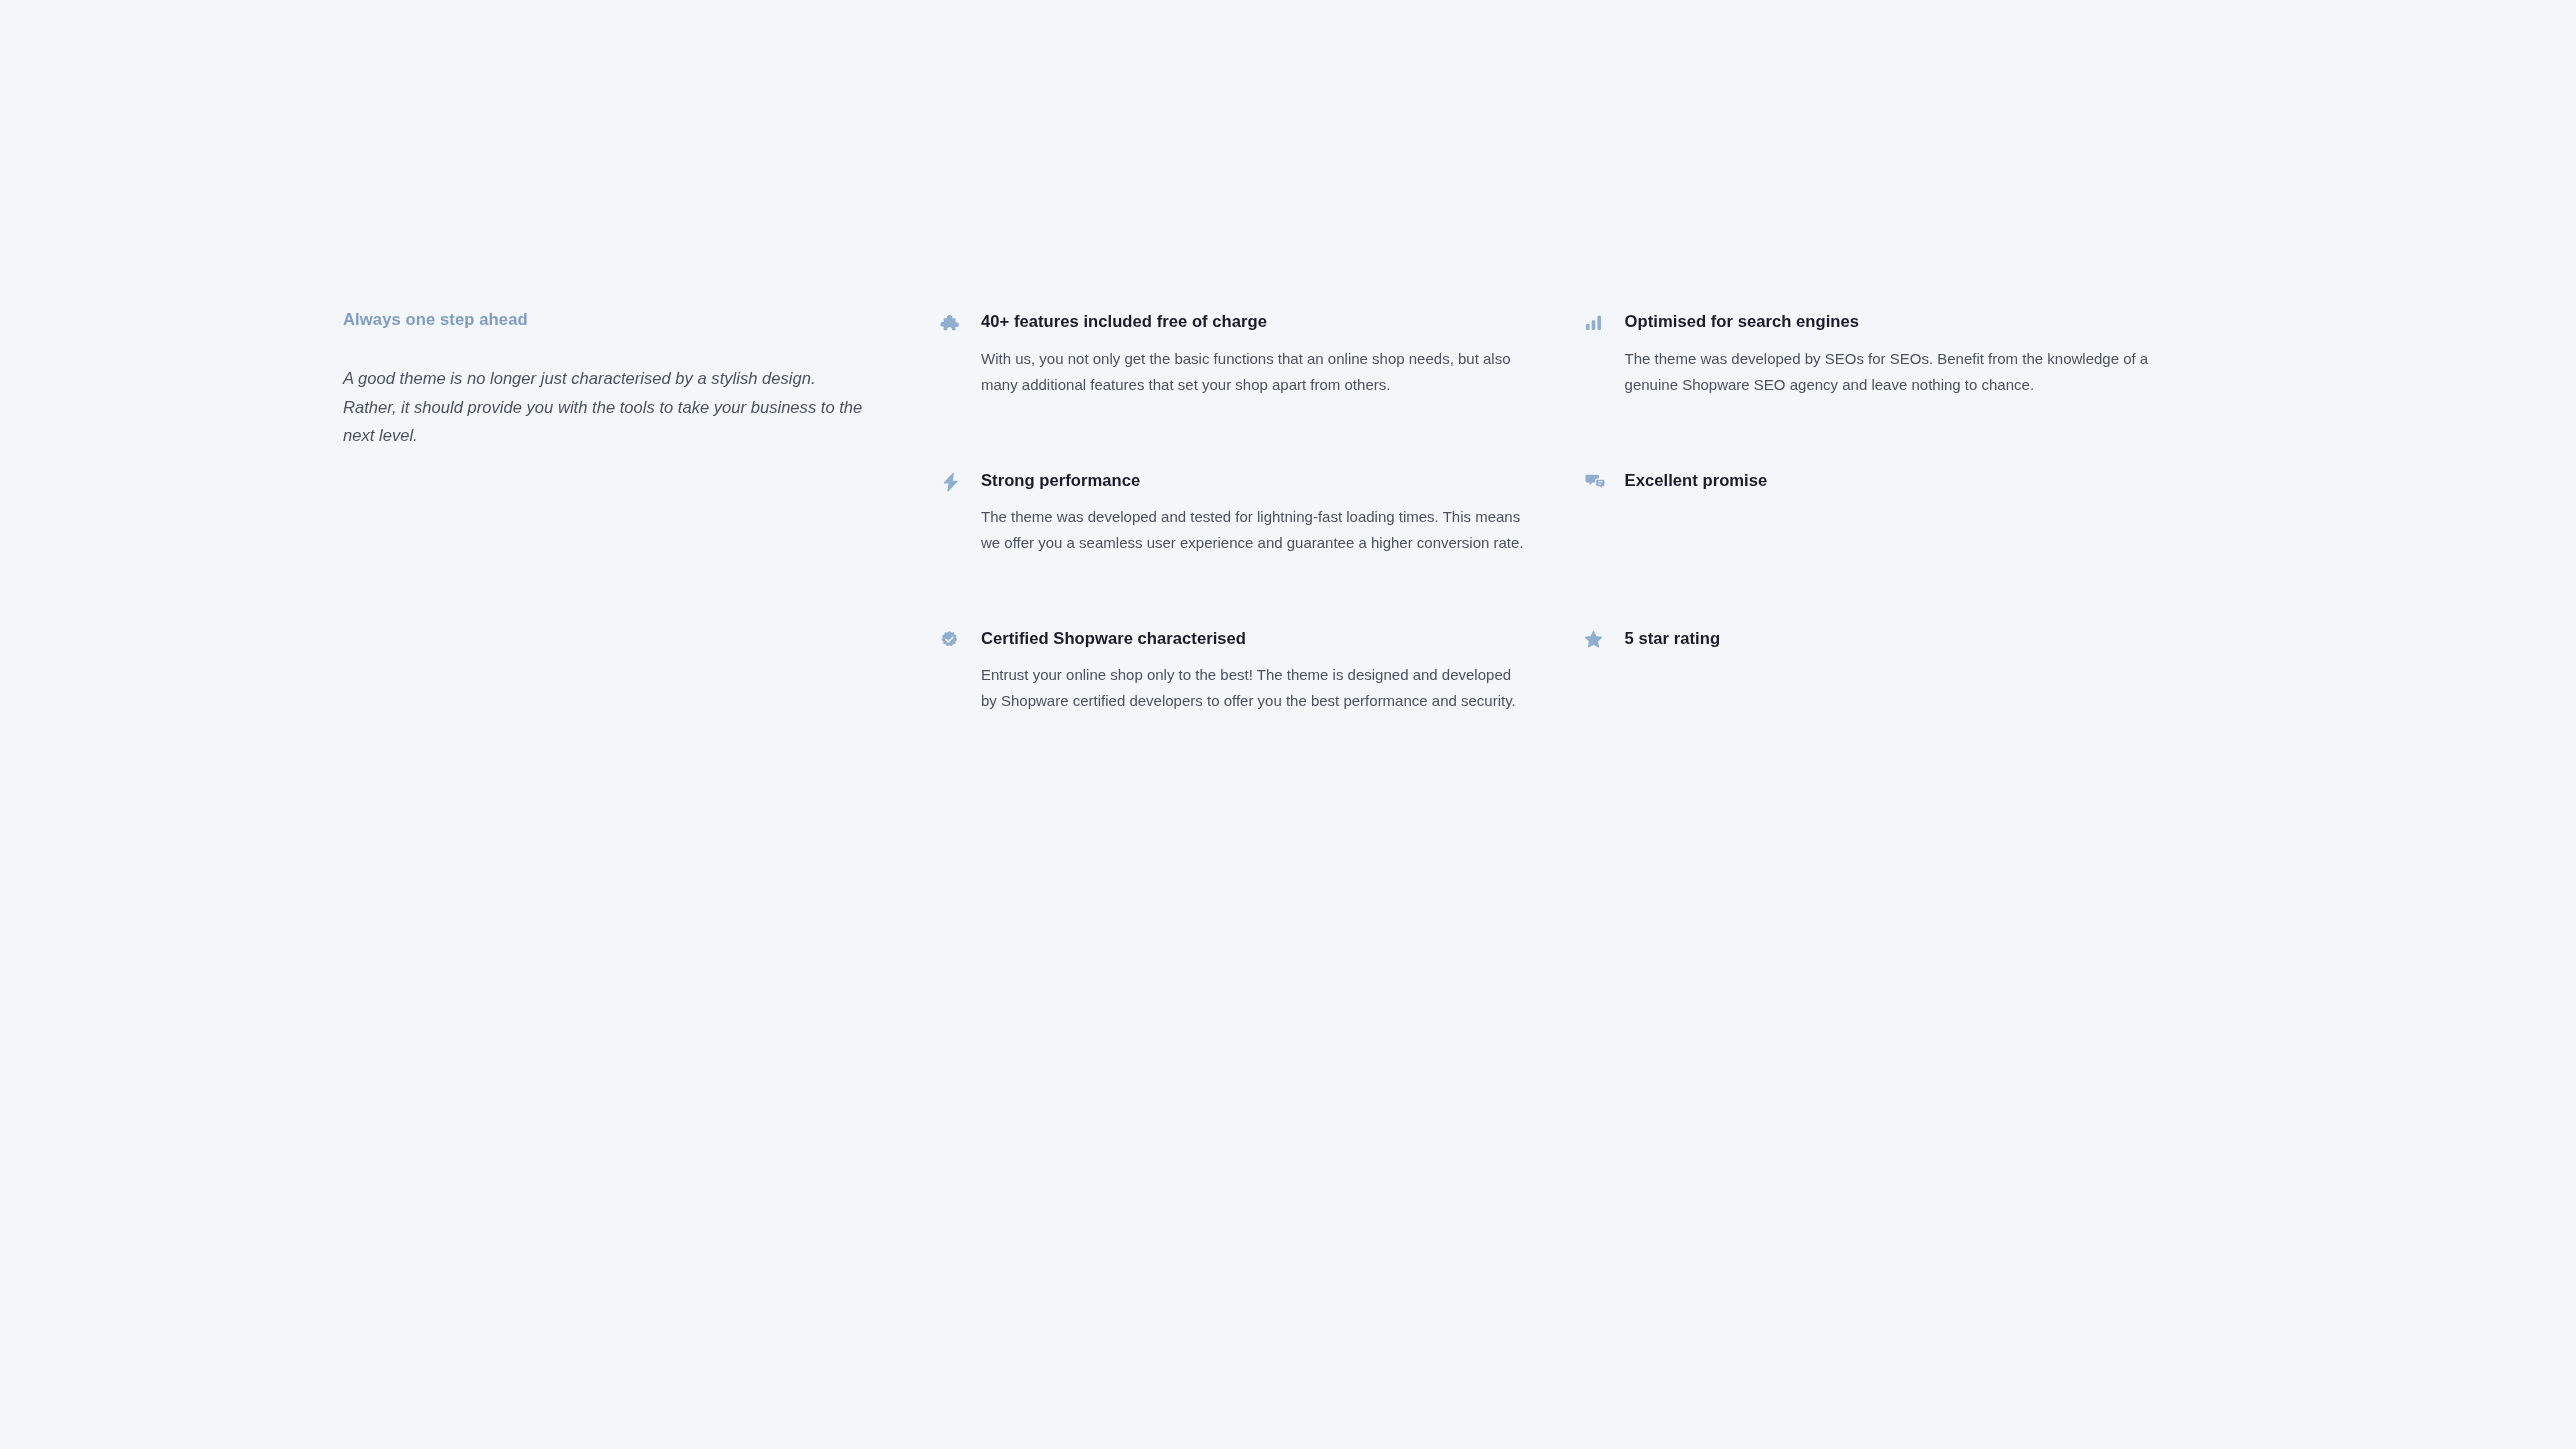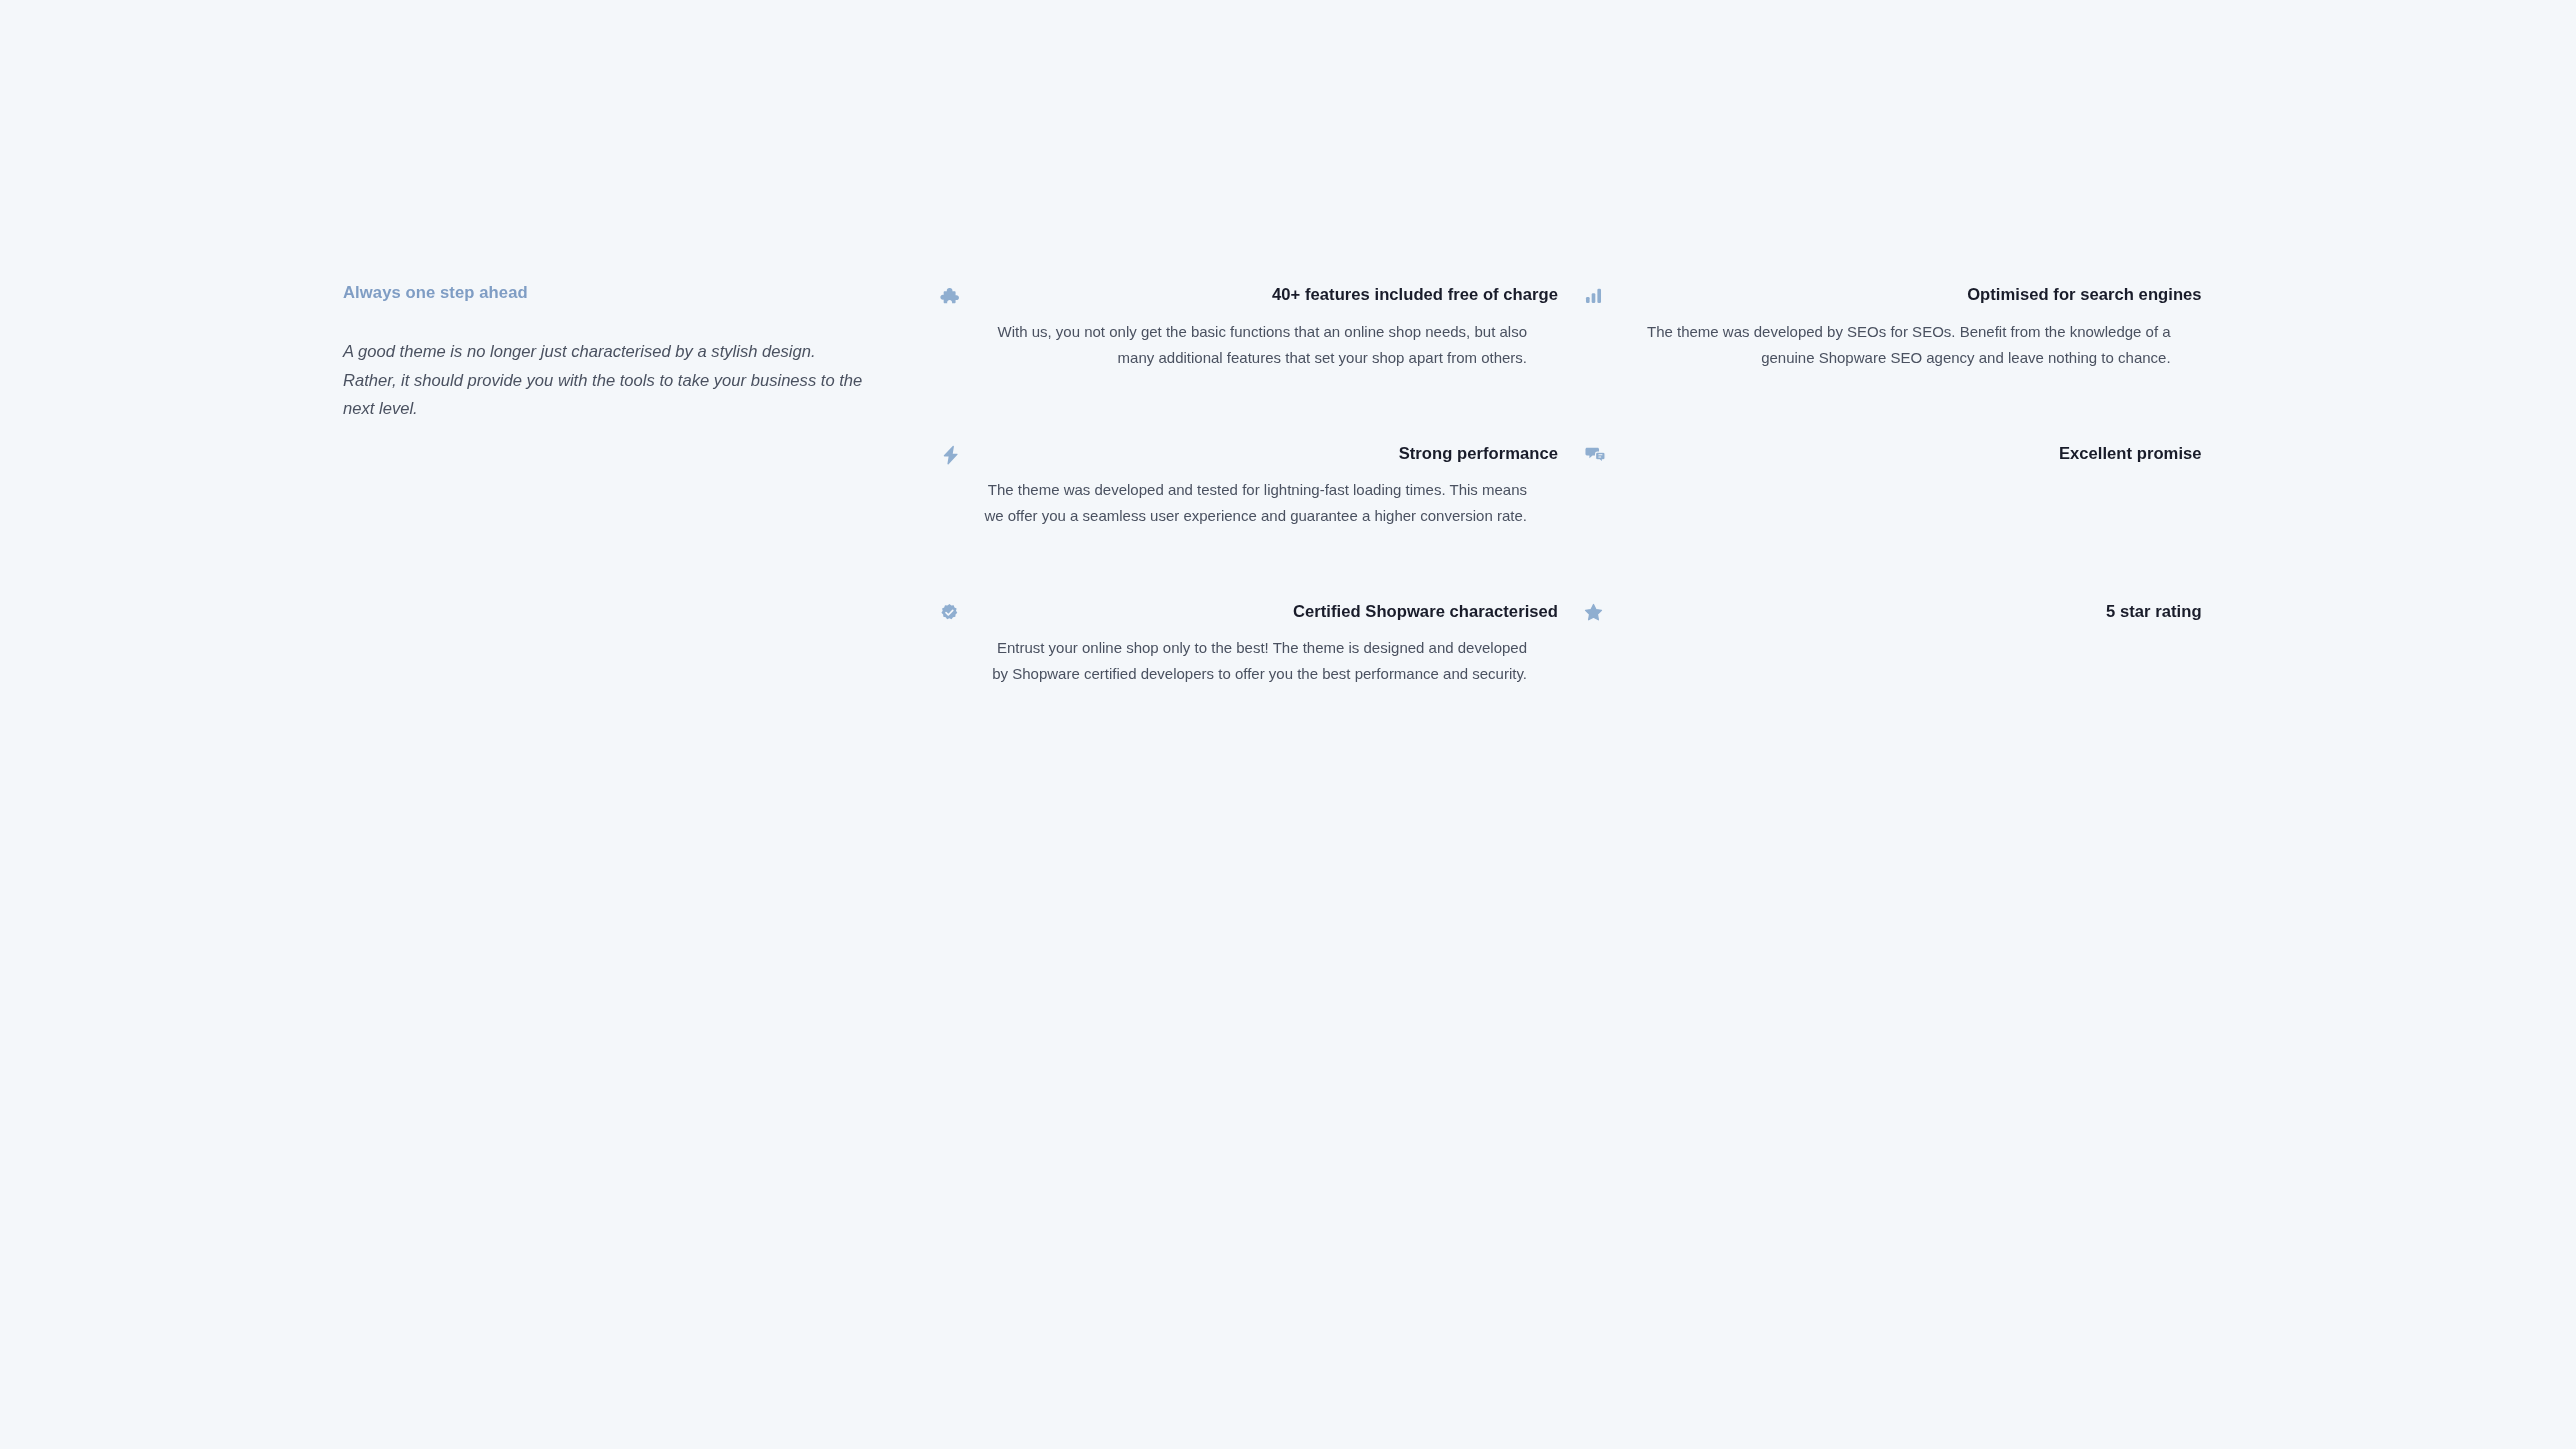--- a/index.html
+++ b/index.html
@@ -12,20 +12,21 @@
     font-family:"Liberation Sans", sans-serif;
     -webkit-font-smoothing:antialiased;
   }
 
   .page {
     position:relative;
     width:2576px;
     height:1358px;
     background:#f4f7fa;
     overflow:hidden;
+    margin-top:27px;
   }
 
   .promise-section {
     position:absolute;
     left:343px;
     top:281px;
     width:1875px;
     display:flex;
     align-items:flex-start;
   }
@@ -70,21 +71,20 @@
     display:grid;
     grid-template-columns:618px 618px;
     column-gap:25.6px;
     row-gap:72px;
     padding-top:3.4px;
   }
 
   .feature-item {
     display:flex;
     align-items:flex-start;
-    text-align:right;
   }
 
   .feature-icon {
     flex:0 0 29px;
     width:29px;
     height:25.6px;
     margin-right:12px;
     display:flex;
     align-items:flex-start;
     justify-content:flex-start;

